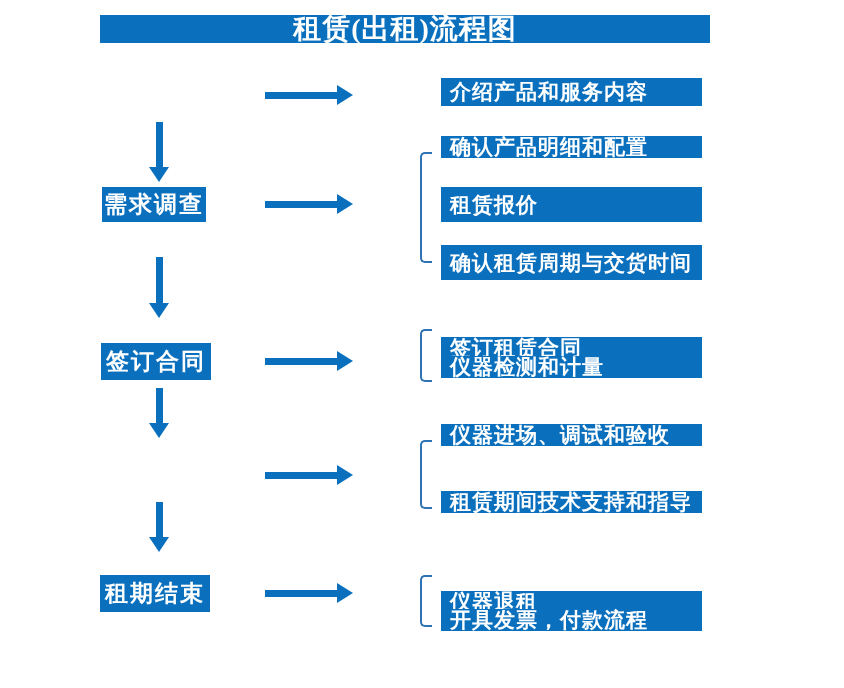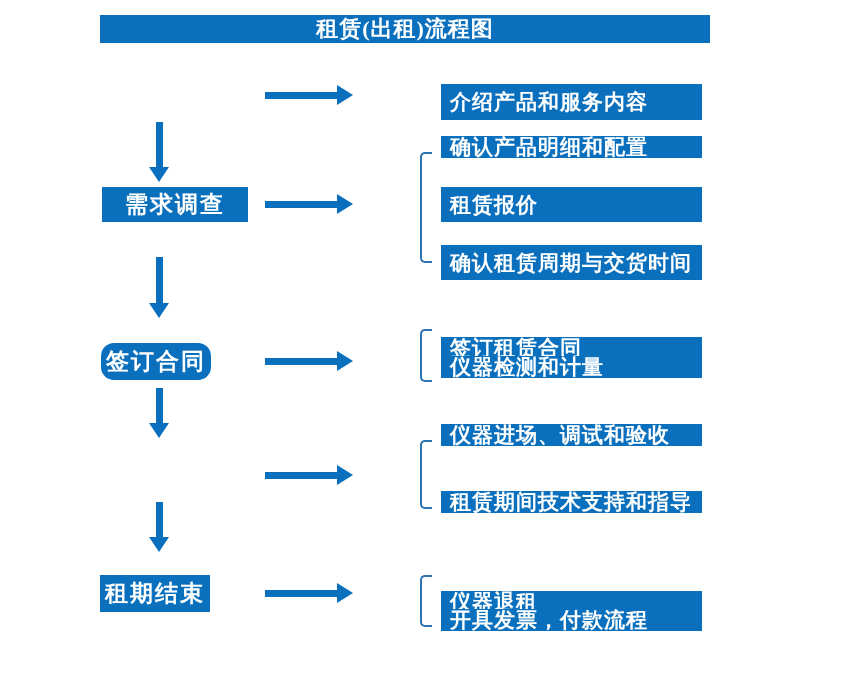--- a/index.html
+++ b/index.html
@@ -14,21 +14,21 @@
     height: 688px;
     background: var(--bg, #ffffff);
     overflow: hidden;
   }
   .title-bar {
     position: absolute;
     left: 100px; top: 15px;
     width: 610px; height: 28px;
     background: var(--blue, #0a70be);
     color: var(--text-on-blue, #ffffff);
-    font-size: 22px;
+    font-size: 28px;
     font-weight: bold;
     display: flex;
     align-items: center;
     justify-content: center;
     letter-spacing: 1px;
   }
   .step-box {
     position: absolute;
     background: var(--blue, #0a70be);
     color: var(--text-on-blue, #ffffff);
@@ -103,41 +103,41 @@
     box-sizing: border-box;
   }
 </style>
 </head>
 <body>
 
 <div class="canvas">
 
   <div class="title-bar">租赁(出租)流程图</div>
 
-  <div class="step-box" style="left:102px; top:187px; width:146px; height:35px;">需求调查</div>
-  <div class="step-box" style="left:101px; top:343px; width:110px; height:37px;border-radius:13px;">签订合同</div>
+  <div class="step-box" style="left:102px; top:187px; width:104px; height:35px;">需求调查</div>
+  <div class="step-box" style="left:101px; top:343px; width:110px; height:37px;">签订合同</div>
   <div class="step-box" style="left:100px; top:575px; width:110px; height:37px;">租期结束</div>
 
   <div class="v-arrow" style="top:122px; height:45px;"></div>
   <div class="v-arrow" style="top:257px; height:46px;"></div>
   <div class="v-arrow" style="top:388px; height:35px;"></div>
   <div class="v-arrow" style="top:502px; height:35px;"></div>
 
   <div class="h-arrow" style="top:92px;"></div>
   <div class="h-arrow" style="top:201px;"></div>
   <div class="h-arrow" style="top:358px;"></div>
   <div class="h-arrow" style="top:472px;"></div>
   <div class="h-arrow" style="top:590px;"></div>
 
   <div class="bracket" style="top:152px; height:111px;"></div>
   <div class="bracket" style="top:329px; height:53px;"></div>
   <div class="bracket" style="top:440px; height:69px;"></div>
   <div class="bracket" style="top:575px; height:52px;"></div>
 
-  <div class="detail-box" style="top:84px; height:36px;">介绍产品和服务内容</div>
+  <div class="detail-box" style="top:78px; height:28px;">介绍产品和服务内容</div>
 
   <div class="detail-box" style="top:136px;">确认产品明细和配置</div>
   <div class="detail-box" style="top:245px; height:35px;">确认租赁周期与交货时间</div>
   <div class="detail-box" style="top:187px; height:35px;">租赁报价</div>
 
   <div class="detail-box" style="top:313px;margin-top:24px;">签订租赁合同</div>
   <div class="detail-box" style="top:356px;">仪器检测和计量</div>
 
   <div class="detail-box" style="top:424px;">仪器进场、调试和验收</div>
   <div class="detail-box" style="top:491px;">租赁期间技术支持和指导</div>

